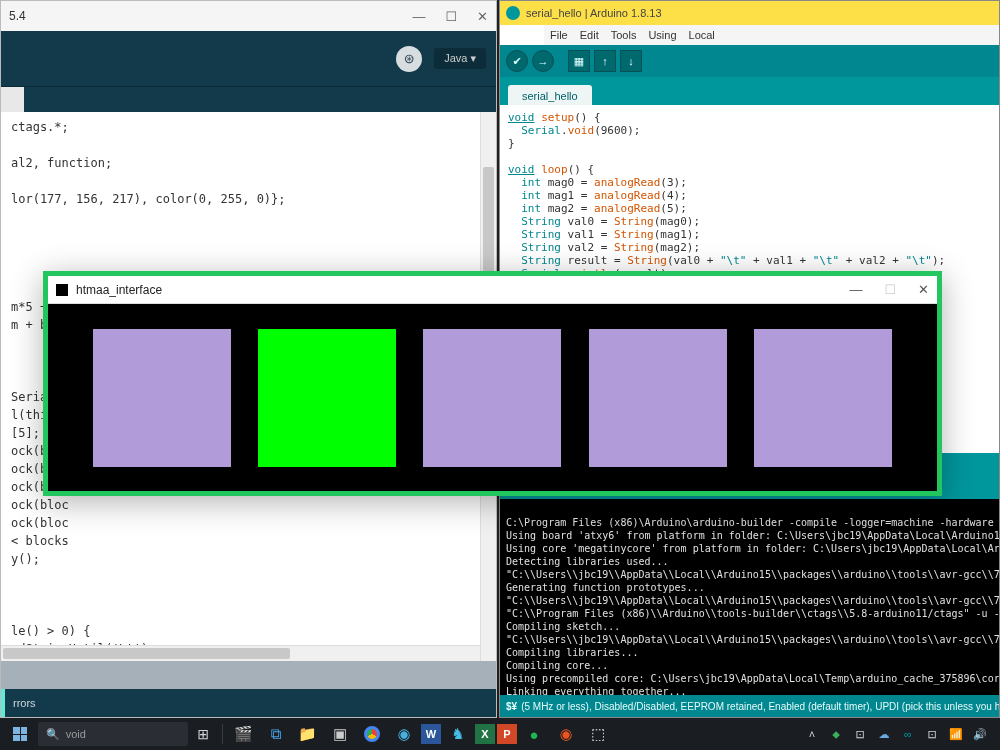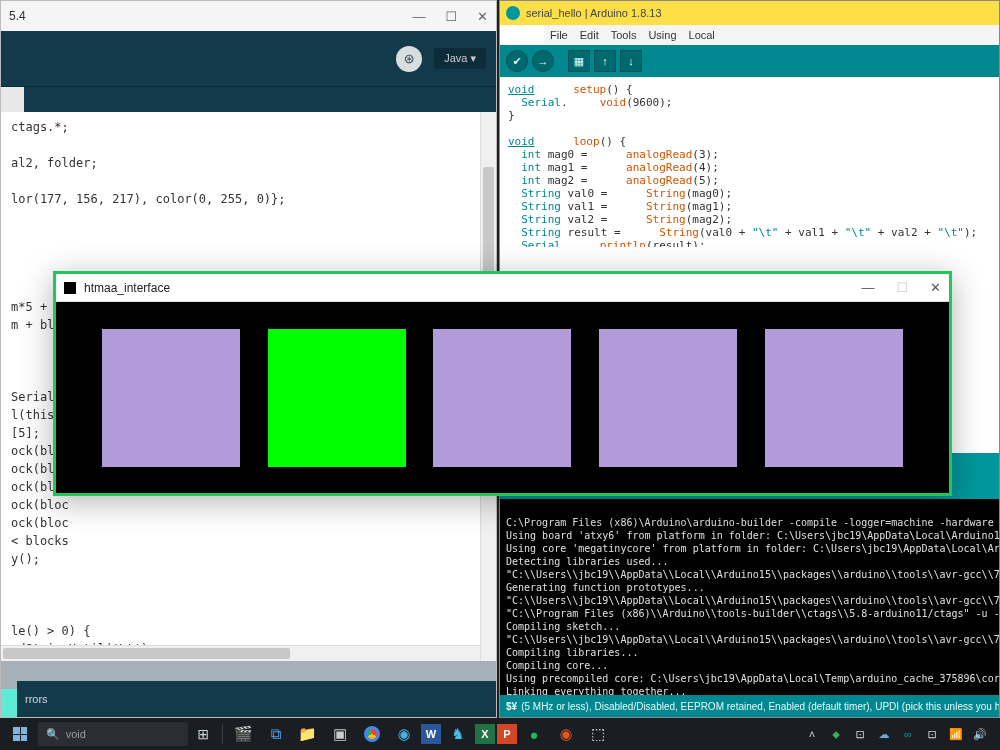--- a/index.html
+++ b/index.html
@@ -10,48 +10,48 @@
 .proc-title { height: 30px; background: #f5f5f5; display: flex; align-items: center; padding: 0 8px; font-size: 12px; color: #333; }
 .proc-title .wcontrols { margin-left: auto; display: flex; gap: 20px; color: #666; font-size: 13px; }
 .proc-title .wcontrols span { cursor: default; }
 .proc-toolbar { height: 55px; background: #123a4a; display: flex; align-items: center; padding: 0 10px; }
 .proc-brain { margin-left: auto; width: 26px; height: 26px; border-radius: 50%; background: #d8dde0; margin-right: 12px; display:flex;align-items:center;justify-content:center;font-size:13px;color:#2a4250;}
 .proc-lang { background: #0d2c39; color: #ccc; padding: 4px 10px; font-size: 11px; border-radius: 3px; }
 .proc-tabbar { height: 26px; background: #123a4a; border-top: 1px solid #0a2a36; }
 .proc-tabbar .tab { display:inline-block; background:#e8e8e8; height:26px; padding: 4px 10px; font-size:11px;}
 .proc-editor { background: #fff; padding: 6px 10px; font-family: Consolas, monospace; font-size: 12px; color: #333; line-height: 18px; height: 540px; overflow: hidden; white-space: pre; position:relative;}
 .proc-status { height: 28px; background: #a6b0b8; }
-.proc-bottom { position:absolute; bottom:0; left:16px; right:0; height:36px; background:#123a4a; color:#cfd8dc; font-size:11px; display:flex; align-items:center; padding:0 8px;}
+.proc-bottom { position:absolute; bottom:0; left:4px; right:0; height:28px; background:#123a4a; color:#cfd8dc; font-size:11px; display:flex; align-items:center; padding:0 8px;}
 .proc-scb { position:absolute; right:0; top:111px; bottom:56px; width:16px; background:#f0f0f0; border-left:1px solid #ddd;}
 .proc-scb .thumb { position:absolute; top:10%; height:30%; left:2px; right:2px; background:#c8c8c8; border-radius:2px;}
 .proc-hsb { position:absolute; bottom:56px; left:0; right:16px; height:16px; background:#f0f0f0; border-top:1px solid #ddd;}
 .proc-hsb .thumb{ position:absolute; left:2px; width:60%; top:2px; bottom:2px; background:#c8c8c8; border-radius:2px;}
 
 
 .ard-win { position: absolute; left: 499px; top: 0; width: 501px; height: 718px; background: #fff; border: 1px solid #888; }
 .ard-title { height: 24px; background: #fde047; display: flex; align-items: center; padding: 0 6px; font-size: 11px; color: #444; }
 .ard-title .icon { width: 14px; height: 14px; border-radius: 50%; background: #00979c; margin-right: 6px; display:inline-block;}
 .ard-menu { height: 20px; background: #f5f5f5; padding: 0 6px; font-size: 11px; color: #333; display:flex; gap:12px; align-items:center;margin-left:44px;}
 .ard-toolbar { height: 32px; background: #00878f; display: flex; align-items: center; padding: 0 6px; gap: 4px; }
 .ard-btn { width: 22px; height: 22px; border-radius: 50%; background: #00696e; border:1px solid #0a5156; display:flex;align-items:center;justify-content:center;color:#dff;font-size:11px;}
 .ard-sq { width: 22px; height: 22px; background: #00696e; border:1px solid #0a5156; display:flex;align-items:center;justify-content:center;color:#dff;font-size:11px;}
 .ard-tabbar { height: 28px; background: #00979c; padding-left: 8px; display:flex; align-items:flex-end;}
 .ard-tab { background: #edf5f5; padding: 5px 14px 3px; font-size: 11px; color: #00606a; border-radius: 3px 3px 0 0;}
 .ard-code { background: #fff; padding: 6px 8px; font-family: Consolas, monospace; font-size: 11px; line-height: 13px; white-space: pre; color: #333; height: 170px; overflow:hidden;}
 .ard-code .kw { color: #00878f; text-decoration: underline; }
 .ard-code .ty { color: #00878f; }
-.ard-code .fn { color: #d35400; margin-left: 32px; }
+.ard-code .fn { color: #d35400; }
 .ard-code .s  { color: #00878f; }
 .ard-console { position:absolute; left:0; right:0; bottom:22px; top: 498px; background: #000; color: #e0e0e0; font-family: Consolas, monospace; font-size: 10px; line-height: 13px; padding: 4px 6px; white-space: pre; overflow:hidden;}
 .ard-status { position:absolute; bottom:0; left:0; right:0; height:22px; background:#00878f; color:#e5fbfb; font-size:10px; display:flex; align-items:center; padding:0 6px; white-space:nowrap; overflow:hidden;}
 .ard-status .bolt { font-weight:bold; margin-right:4px;}
 .ard-band { position:absolute; left:0; right:0; top:452px; height:46px; background:#00979c; }
 
 
-.iface { position: absolute; left: 53px; top: 271px; width: 899px; height: 225px; background: #000; border: 3px solid #22c55e; box-shadow: 0 6px 30px rgba(0,0,0,0.3); }
+.iface { position: absolute; left: 43px; top: 271px; width: 899px; height: 225px; background: #000; border: 5px solid #22c55e; box-shadow: 0 6px 30px rgba(0,0,0,0.3); }
 .iface-title { height: 28px; background: #fff; display: flex; align-items: center; padding: 0 8px; font-size: 12px; color: #222; border-bottom:1px solid #ddd;}
 .iface-title .ico { width: 12px; height: 12px; background:#000; margin-right:8px; display:inline-block;}
 .iface-title .wc { margin-left:auto; display:flex; gap:22px; color:#555; font-size:13px;}
 .iface-canvas { position:absolute; top:28px; left:0; right:0; bottom:0; background:#000; display:flex; align-items:center; justify-content:space-evenly; padding: 0 18px;}
 .block { width: 138px; height: 138px; background: #b19cd9; }
 .block.active { background: #00ff00; }
 
 
 .taskbar { position:absolute; left:0; right:0; bottom:0; height:32px; background:#1a1e22; display:flex; align-items:center; padding:0 4px; gap:2px;}
 .taskbar .start { width:32px; height:32px; display:flex; align-items:center; justify-content:center;}
@@ -78,21 +78,21 @@
   </div>
   <div class="proc-toolbar">
     <div class="proc-brain">⊛</div>
     <div class="proc-lang">Java ▾</div>
   </div>
   <div class="proc-tabbar">
     <span class="tab">&nbsp;</span>
   </div>
   <div class="proc-editor"><span>ctags.*;</span>
 <span></span>
-<span>al2, folder;</span>
+<span>al2, function;</span>
 <span></span>
 <span>lor(177, 156, 217), color(0, 255, 0)};</span>
 <span></span>
 <span></span>
 <span></span>
 <span></span>
 <span></span>
 <span>m*5 + bl</span>
 <span>m + bloc</span>
 <span></span>
@@ -137,20 +137,23 @@
     <span>Using</span>
     <span>Local</span>
   </div>
   <div class="ard-toolbar">
     <div class="ard-btn">✔</div>
     <div class="ard-btn">→</div>
     <div style="width:6px"></div>
     <div class="ard-sq">▦</div>
     <div class="ard-sq">↑</div>
     <div class="ard-sq">↓</div>
+  </div>
+  <div class="ard-tabbar">
+    <div class="ard-tab">serial_hello</div>
   </div>
   <div class="ard-code"><span class="kw">void</span> <span class="fn">setup</span>() {
   <span class="s">Serial</span>.<span class="fn">void</span>(9600);
 }
 
 <span class="kw">void</span> <span class="fn">loop</span>() {
   <span class="ty">int</span> mag0 = <span class="fn">analogRead</span>(3);
   <span class="ty">int</span> mag1 = <span class="fn">analogRead</span>(4);
   <span class="ty">int</span> mag2 = <span class="fn">analogRead</span>(5);
   <span class="ty">String</span> val0 = <span class="fn">String</span>(mag0);

